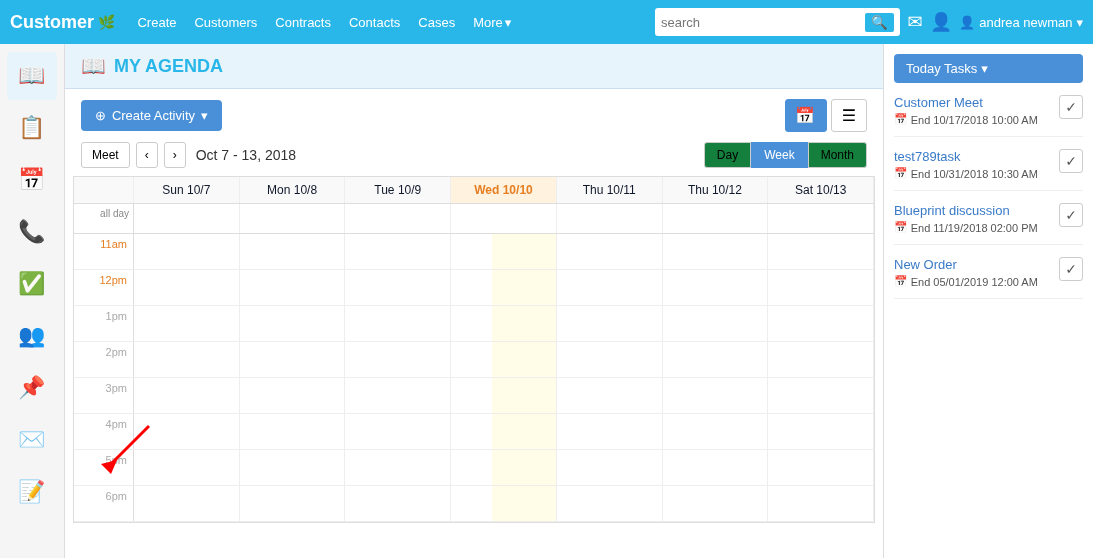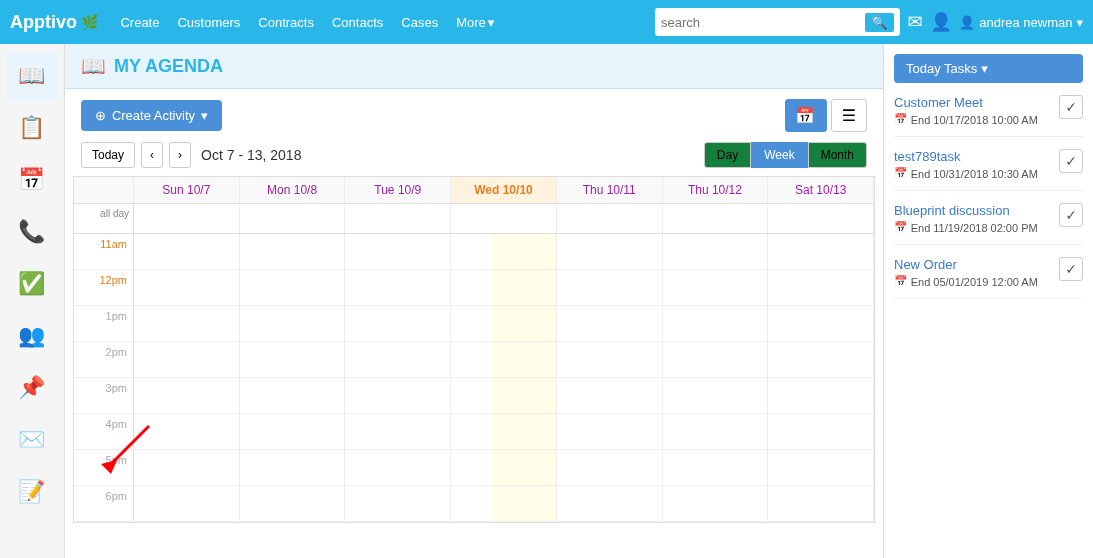--- a/index.html
+++ b/index.html
@@ -169,21 +169,21 @@
       display: grid;
       grid-template-columns: 60px repeat(7, 1fr);
       background: #f9f9f9;
       border-bottom: 1px solid #ddd;
     }
     .cal-header-cell {
       padding: 6px 4px;
       text-align: center;
       font-size: 12px;
       border-right: 1px solid #eee;
-      color: #a21caf;
+      color: #0f172a;
     }
     .cal-header-cell.highlighted { background: #fff3e0; }
     .cal-allday-row {
       display: grid;
       grid-template-columns: 60px repeat(7, 1fr);
       border-bottom: 1px solid #ddd;
       min-height: 30px;
     }
     .cal-allday-label {
       font-size: 10px; color: #888; padding: 4px;
@@ -267,21 +267,21 @@
     
     .cal-body::-webkit-scrollbar { width: 8px; }
     .cal-body::-webkit-scrollbar-track { background: #f1f1f1; }
     .cal-body::-webkit-scrollbar-thumb { background: #ccc; border-radius: 4px; }
   </style>
 </head>
 <body>
 
 <nav class="top-nav">
   <div class="logo">
-    <span>Apptivo</span>
+    <span>Customer</span>
     <span class="logo-leaf">🌿</span>
   </div>
   <a class="nav-link">Create</a>
   <a class="nav-link">Customers</a>
   <a class="nav-link">Contracts</a>
   <a class="nav-link">Contacts</a>
   <a class="nav-link">Cases</a>
   <div class="nav-more">
     <span>More</span>
     <span>▾</span>
@@ -330,21 +330,21 @@
         <span>Create Activity</span>
         <span>▾</span>
       </button>
       <div class="view-btns">
         <button class="view-btn active">📅</button>
         <button class="view-btn">☰</button>
       </div>
     </div>
 
     <div class="cal-nav">
-      <button class="cal-today-btn">Today</button>
+      <button class="cal-today-btn">Meet</button>
       <button class="cal-arrow">‹</button>
       <button class="cal-arrow">›</button>
       <span class="cal-range">Oct 7 - 13, 2018</span>
       <div class="cal-view-btns">
         <button class="cal-view-btn">Day</button>
         <button class="cal-view-btn active">Week</button>
         <button class="cal-view-btn">Month</button>
       </div>
     </div>
 

